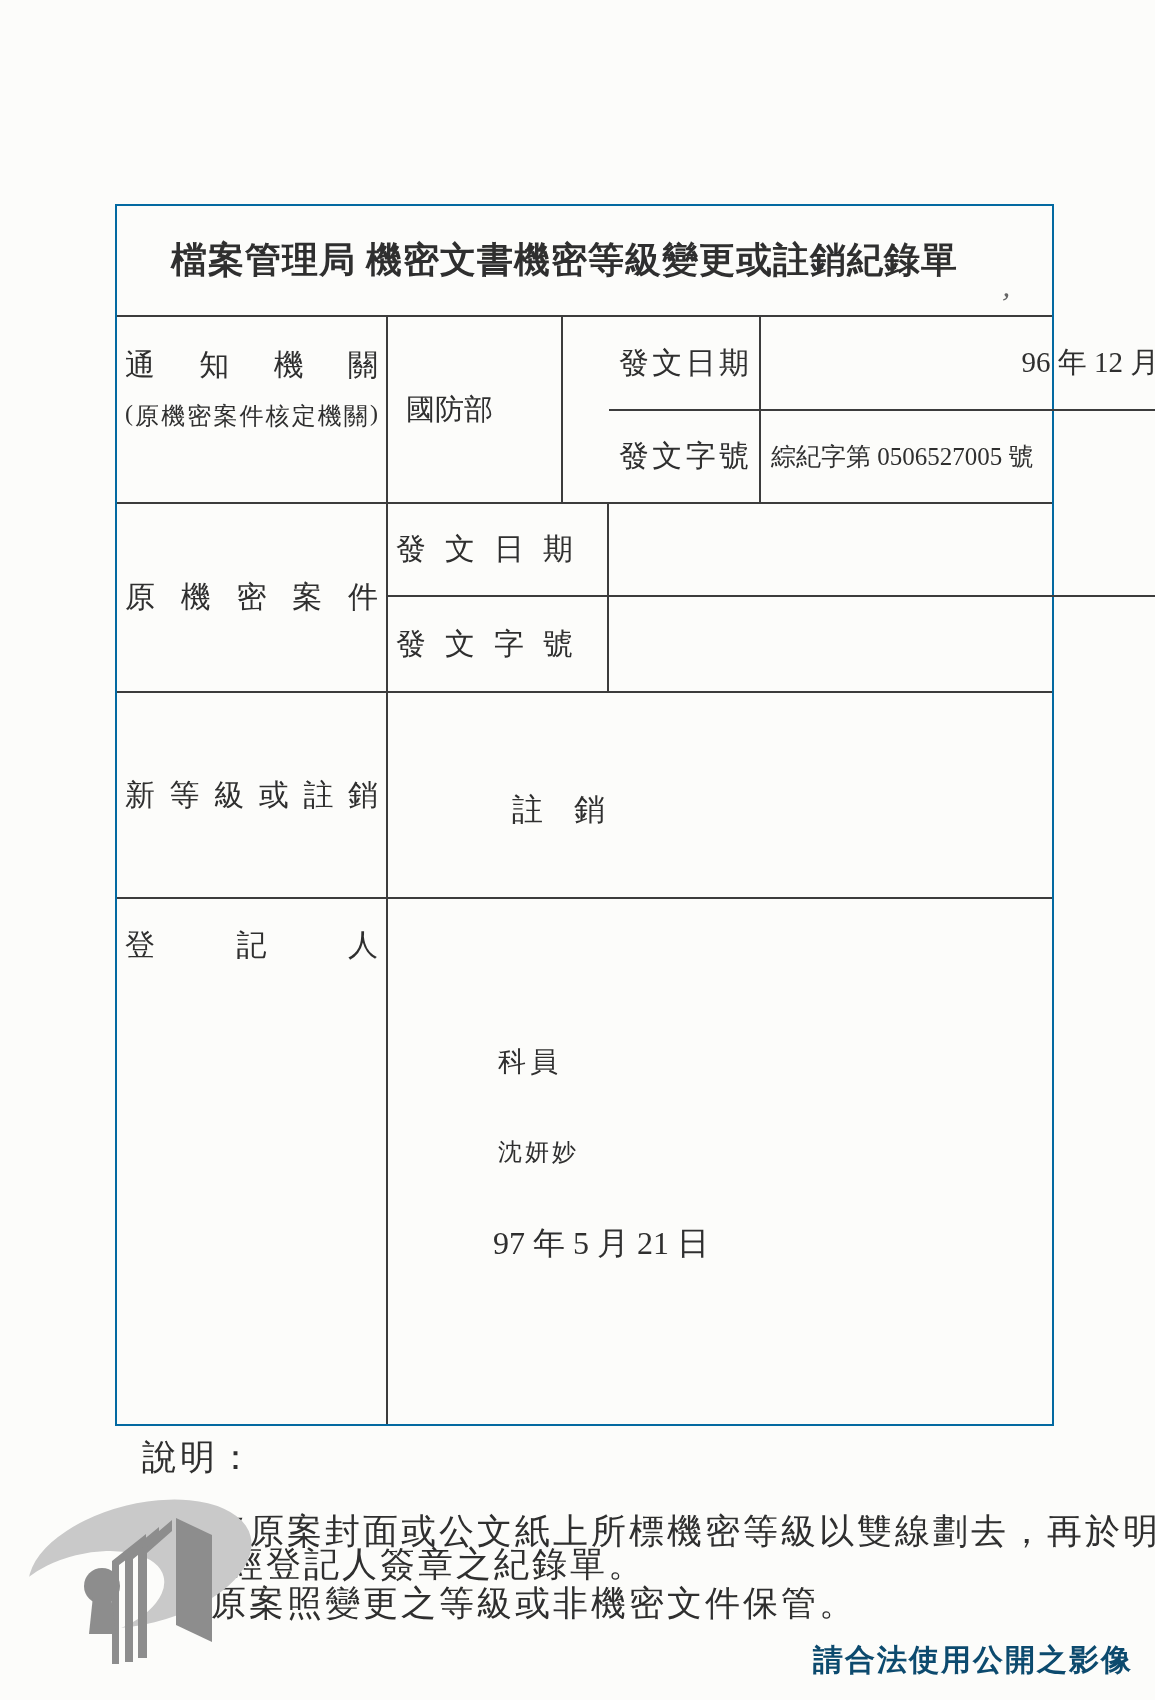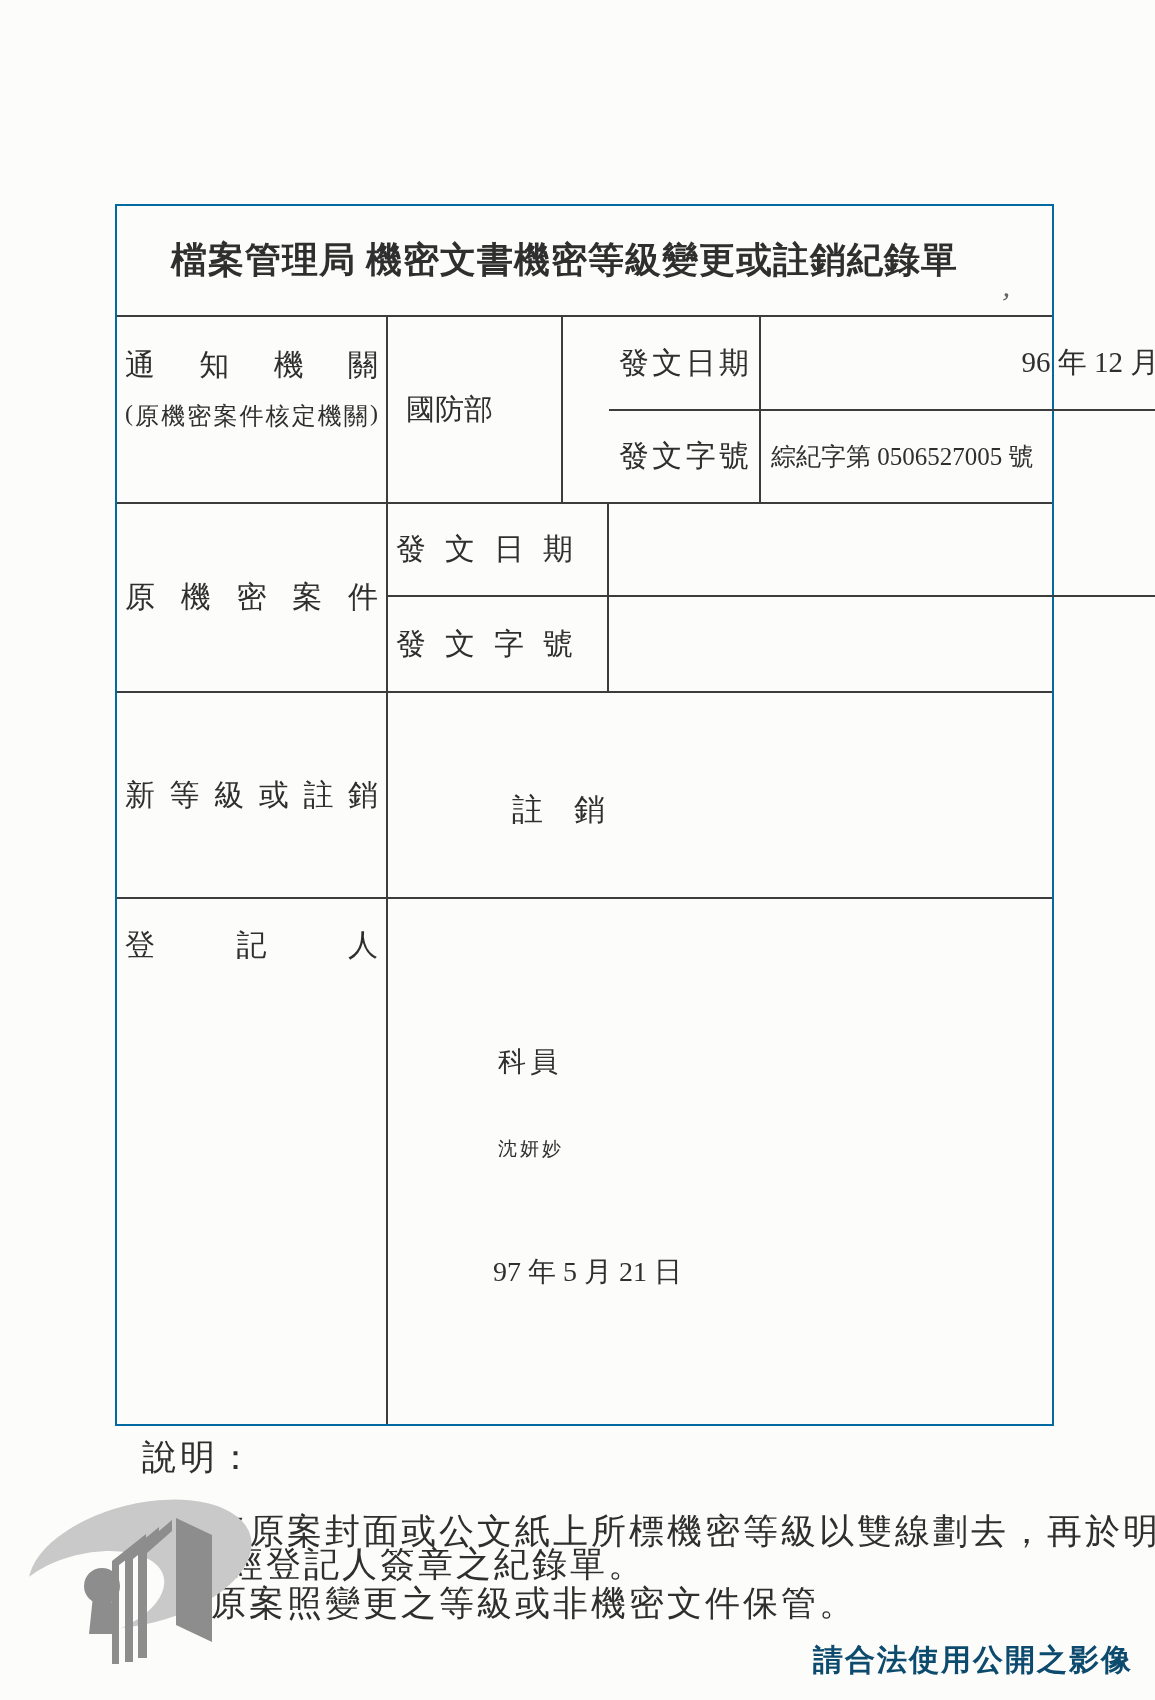--- a/index.html
+++ b/index.html
@@ -57,22 +57,22 @@
   .labelA{display:flex;flex-direction:column;justify-content:center;padding:0 8px 42px 8px;}
   .labelA .l1{font-size:30px;}
   .labelA .l2{font-size:24px;margin-top:14px;white-space:nowrap;}
   .row2 .colA,.row3 .colA{display:flex;align-items:center;padding:0 8px;font-size:30px;}
   .row3 .valB{left:271px;right:0;width:auto;display:flex;align-items:center;
     padding:30px 0 0 88px;font-size:31px;margin-left:36px;}
   .row4 .colA{padding:26px 8px 0 8px;font-size:30px;}
   .row4 .contentB{left:271px;right:0;width:auto;}
   .field-titles{position:absolute;left:6px;top:0;font-size:27px;line-height:44px;}
   .reg-pos{position:absolute;left:110px;top:144px;font-size:28px;letter-spacing:4px;}
-  .reg-name{position:absolute;left:110px;top:237px;font-size:19px;letter-spacing:3px;}
-  .reg-date{position:absolute;left:105px;top:323px;font-size:28px;margin-top:31px;}
+  .reg-name{position:absolute;left:110px;top:237px;font-size:24px;letter-spacing:3px;}
+  .reg-date{position:absolute;left:105px;top:323px;font-size:32px;}
 
   .js-justify{display:flex;justify-content:space-between;width:100%;box-sizing:border-box;}
   .row4 .colA .js-justify,.row2 .colA .js-justify,.row3 .colA .js-justify,
   .labelA .js-justify,.sublabel-cell .js-justify{width:100%;}
 
   
   .note{position:absolute;font-size:35px;letter-spacing:3px;white-space:nowrap;font-family:Liberation Mono, monospace;}
   .note-heading{left:142px;top:1434px;}
   .note-1{left:135px;top:1467px;}
   .note-2{left:135px;top:1508px;}

